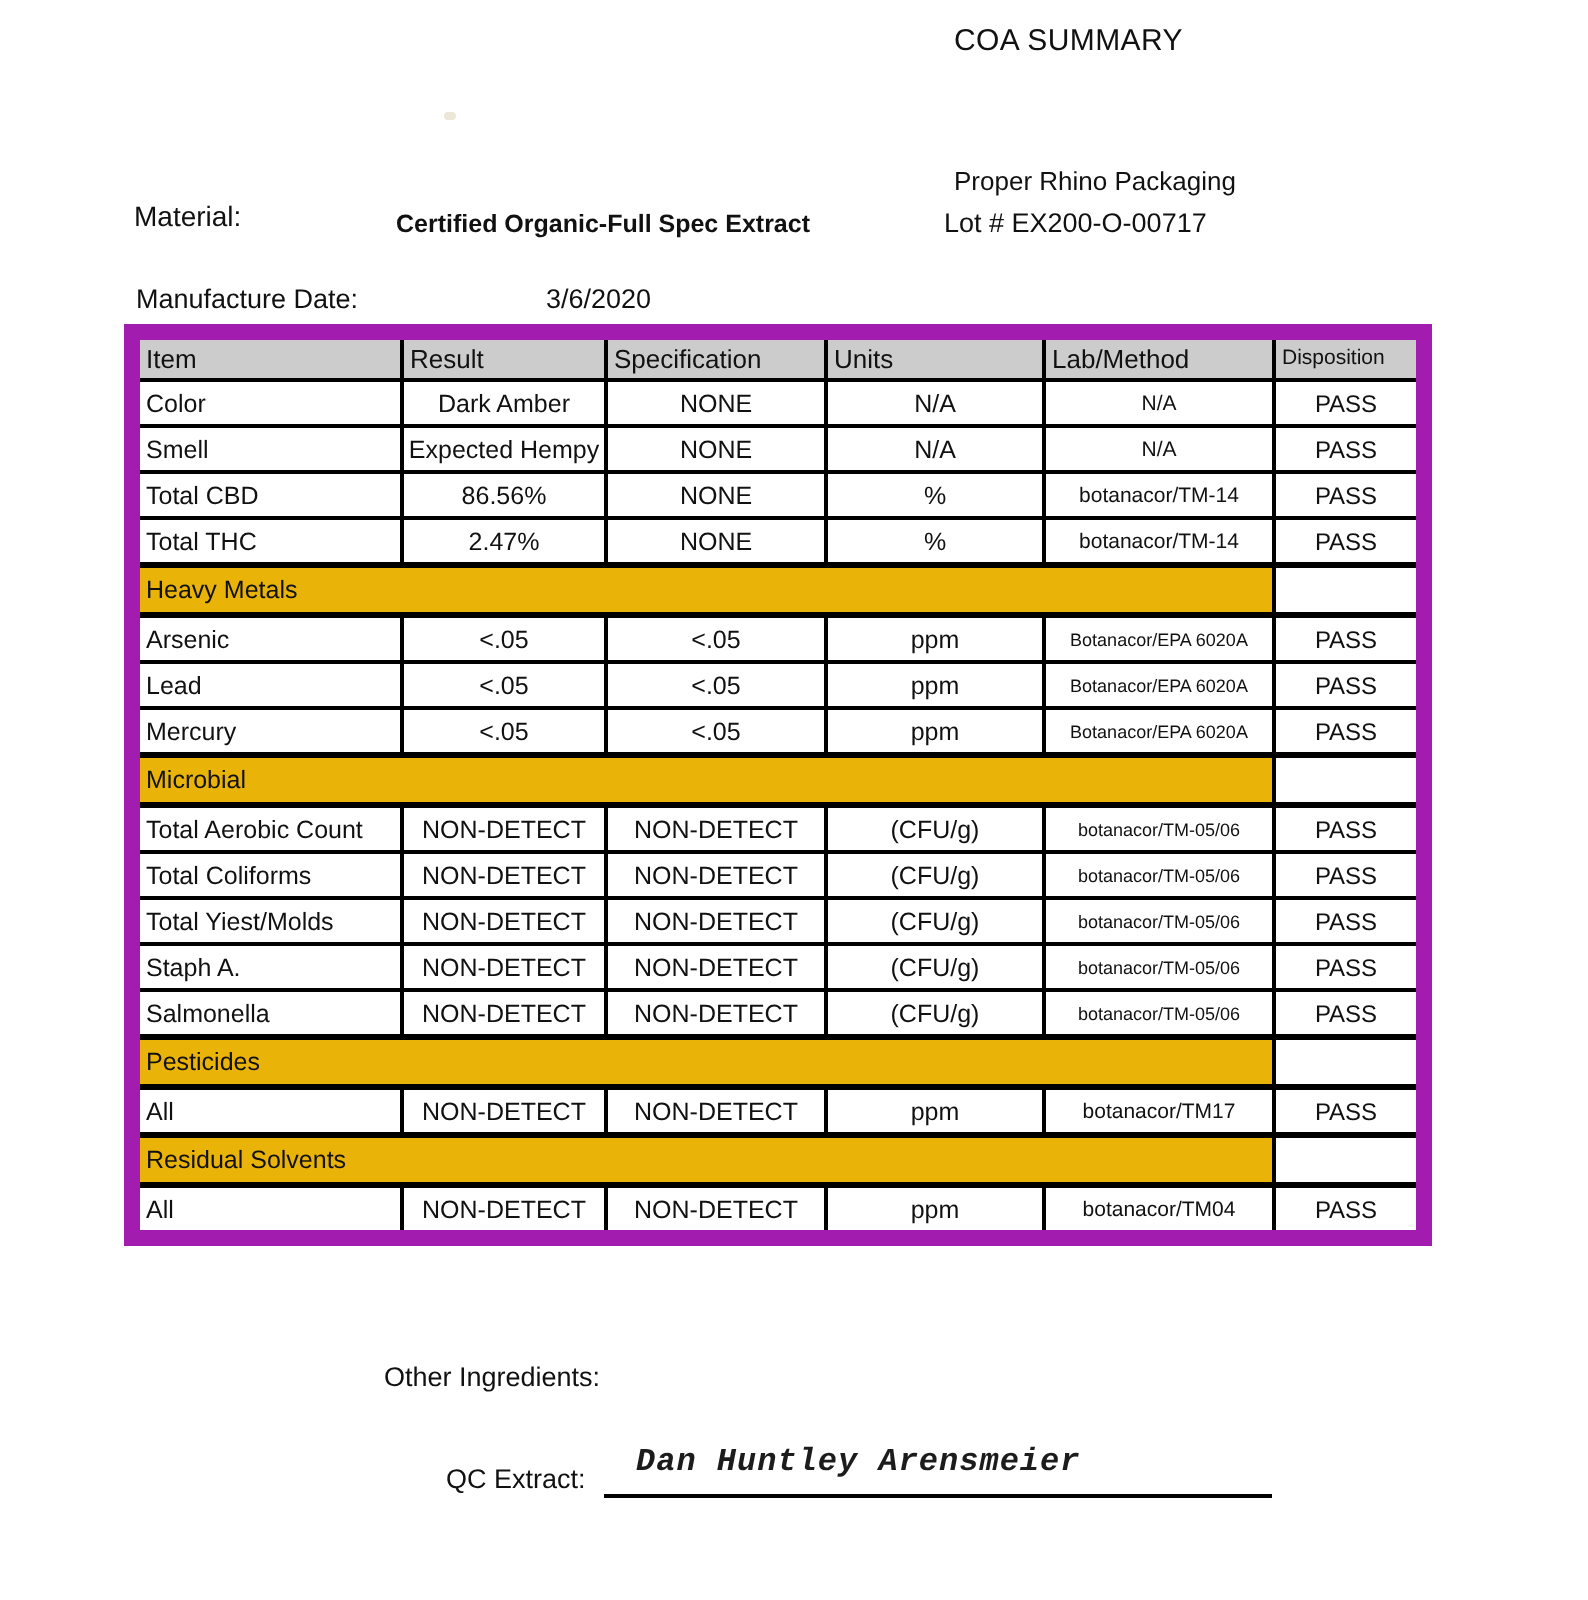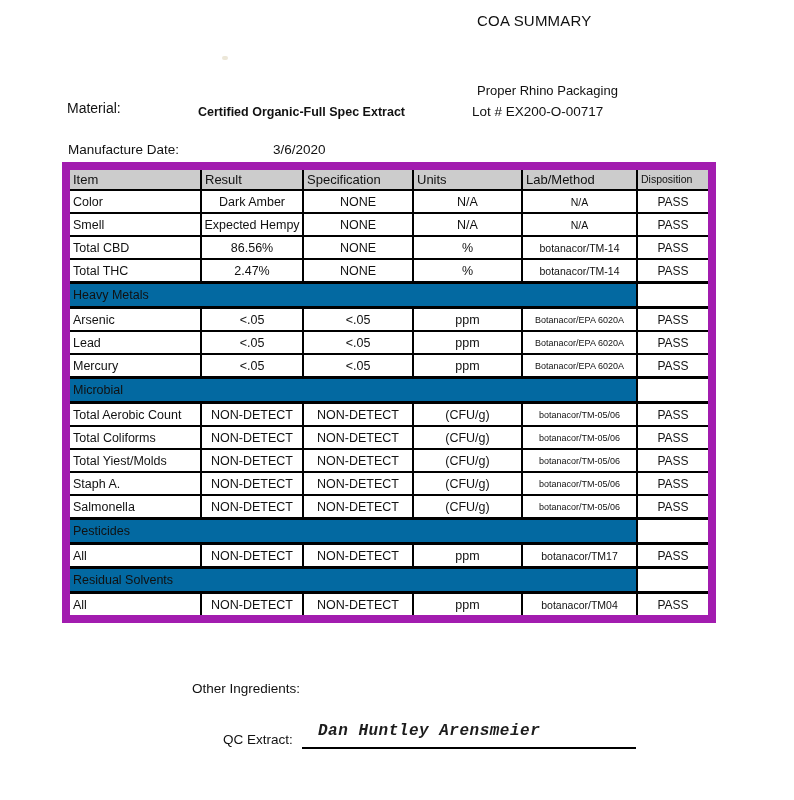--- a/index.html
+++ b/index.html
@@ -52,21 +52,21 @@
     padding: 0;
     text-align: center;
     vertical-align: middle;
   }
   td.left { text-align: left; padding-left: 3px; }
   td.lab { font-size: 10.5px; }
   td.lab.tiny { font-size: 9px; }
   td.disposition { font-size: 12px; }
   tr.section-row td { border-top-width: 3px; border-bottom-width: 3px; }
   td.section {
-    background: #0369a1;
+    background: #eab308;
     text-align: left;
     padding-left: 3px;
     font-size: 12.5px;
     height: 22px;
   }
   td.disposition-empty { background: #ffffff; }
 
   
   .other-ingredients { left: 192px; top: 681px; font-size: 13.5px; }
   .qc-approval-label { left: 223px; top: 732px; font-size: 13.5px; }

